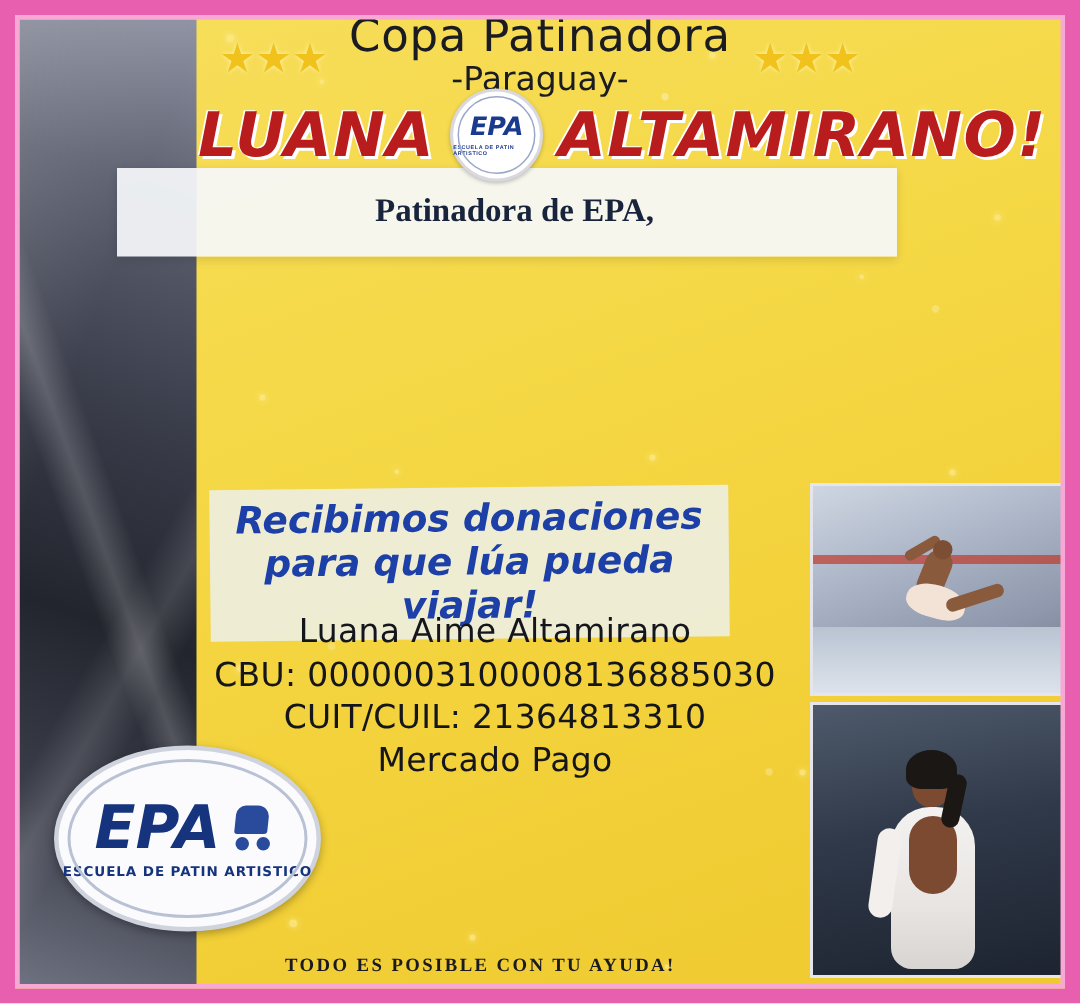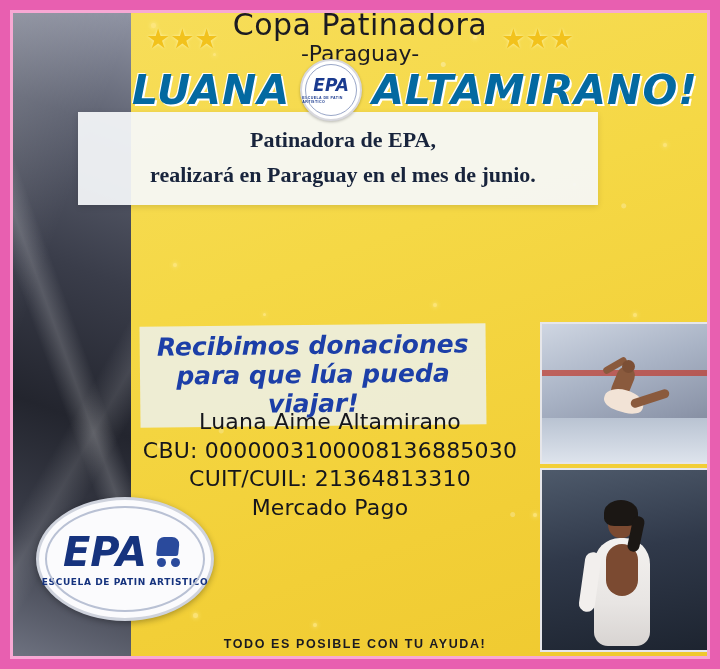--- a/index.html
+++ b/index.html
@@ -134,21 +134,21 @@
     align-items: center;
     justify-content: center;
     gap: 10px;
     z-index: 12;
   }
   .name-word {
     font-family: "DejaVu Sans", sans-serif;
     font-weight: bold;
     font-style: italic;
     font-size: 41px;
-    color: #0369a1;
+    color: #b91c1c;
     letter-spacing: 1px;
     text-shadow: 2px 2px 0 #ffffff, -1px -1px 0 #ffffff;
   }
 
   
   .epa-small {
     width: 58px;
     height: 58px;
     border-radius: 50%;
     background: #ffffff;
@@ -439,23 +439,22 @@
     border-radius: 8px;
     transform: rotate(8deg);
   }
 
   
   .slogan {
     position: absolute;
     left: 190px;
     bottom: 18px;
     width: 330px;
-    text-align: center;
     z-index: 14;
-    font-family: Liberation Sans, sans-serif;
+    font-family: Liberation Serif, serif;
     font-weight: bold;
     font-size: 12.5px;
     letter-spacing: 1.6px;
     color: #1a1a22;
   }
 </style>
 </head>
 <body>
 
 <div class="poster">
@@ -498,21 +497,20 @@
     <span class="epa-small">
       <span class="epa-ring"></span>
       <span class="epa-txt">EPA</span>
       <span class="epa-sub">ESCUELA DE PATIN ARTISTICO</span>
     </span>
     <span class="name-word">ALTAMIRANO!</span>
   </div>
 
   <div class="textbox">
     <p>Patinadora de EPA,</p>
-    <p>realizará en Paraguay en el mes de junio.</p>
   </div>
 
   <div class="donations">
     <span class="dl">Recibimos donaciones</span>
     <span class="dl">para que lúa pueda viajar!</span>
   </div>
 
   <div class="details">
     <div>Luana Aime Altamirano</div>
     <div>CBU: 0000003100008136885030</div>

